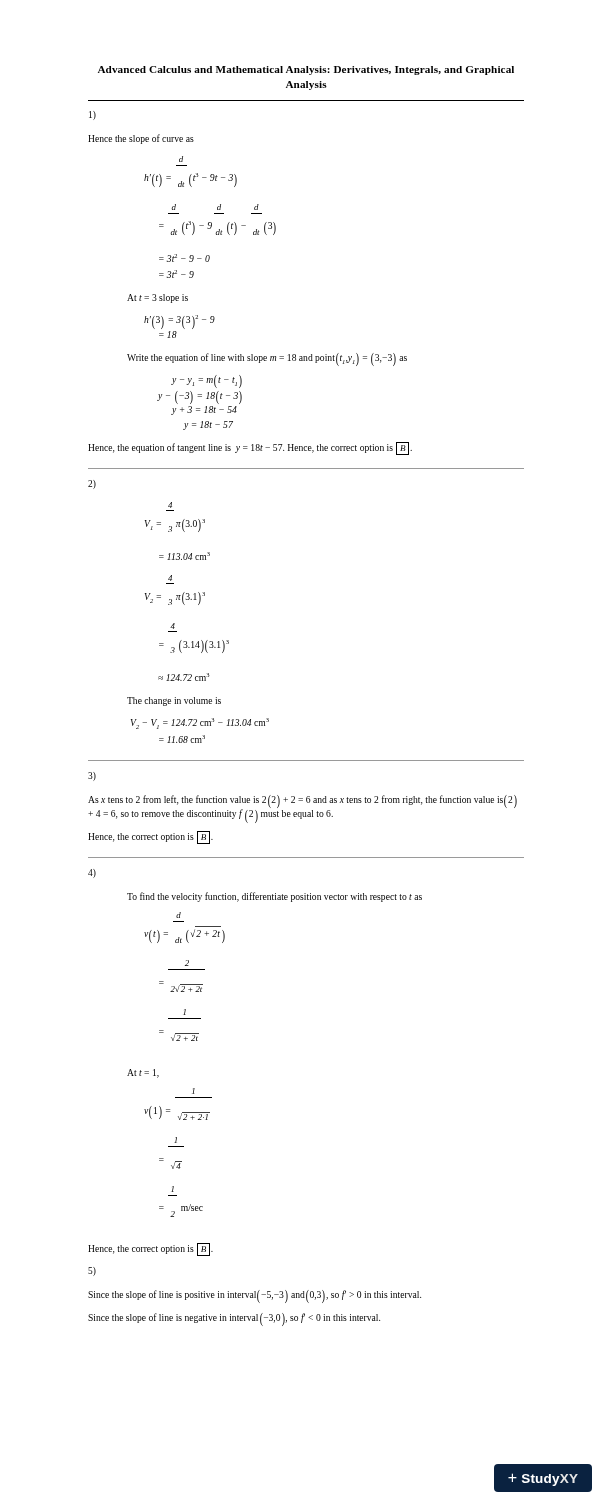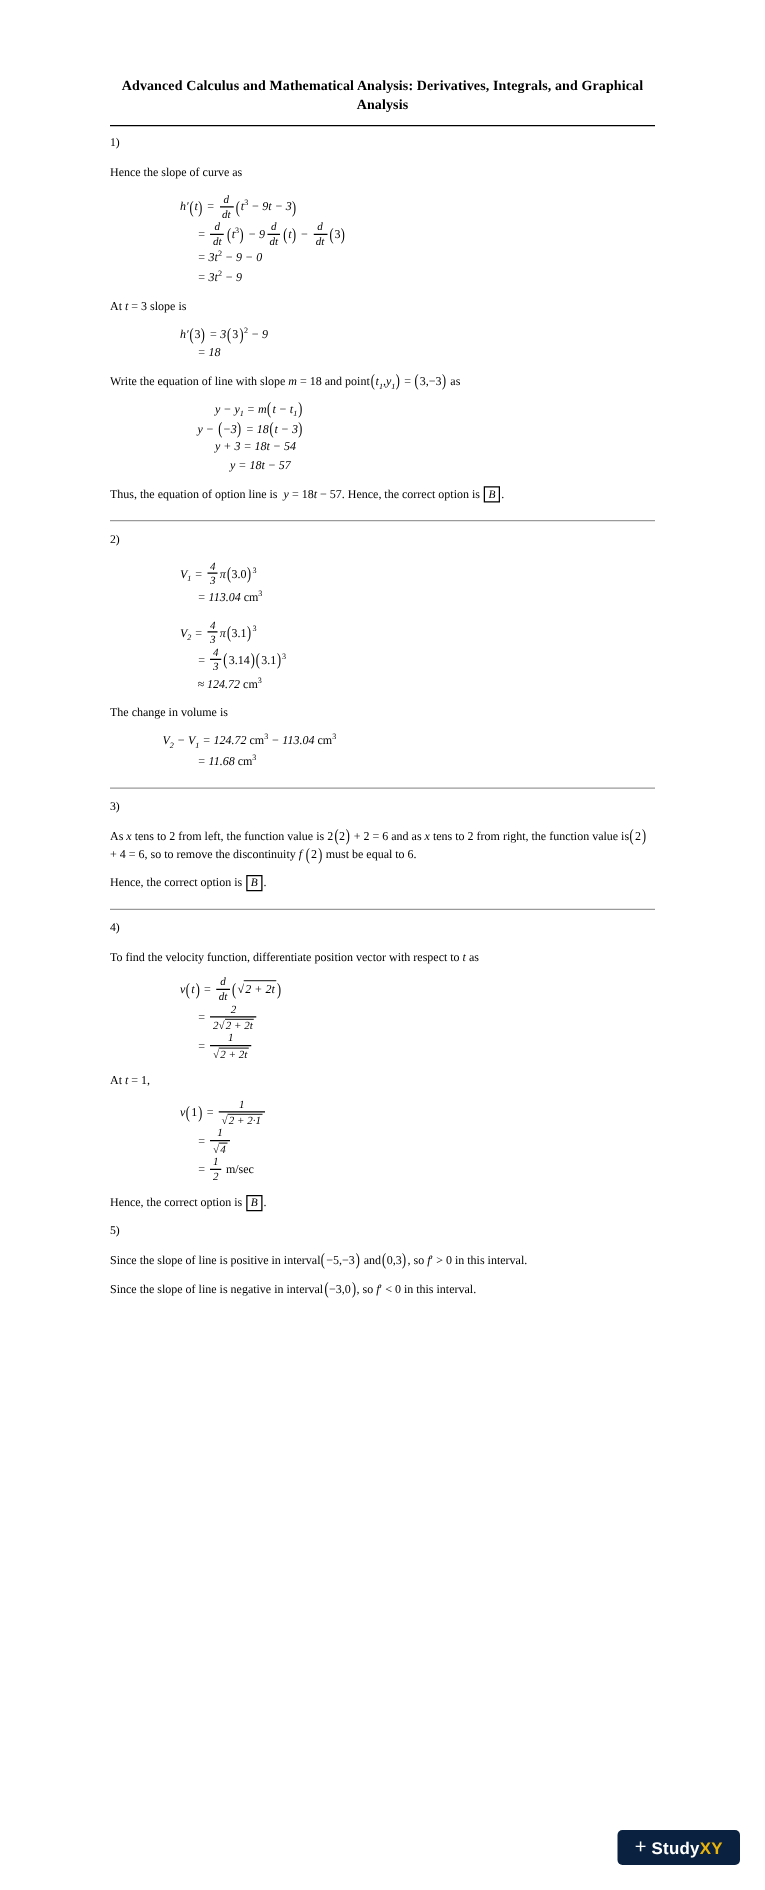--- a/index.html
+++ b/index.html
@@ -45,21 +45,21 @@
   .qnum {
     font-size: 9.4px;
     margin: 9px 0 12px 0;
     font-family: "Liberation Serif", serif;
   }
   .para {
     font-size: 9.6px;
     line-height: 1.55;
     margin: 0 0 8px 0;
   }
-  .para.tight { margin-bottom: 5px; }
+  .para.tight { margin-bottom: 5px; margin-left: 39px; }
   .mathblock {
     margin: 6px 0 9px 0;
     font-family: Liberation Serif, serif;
     font-style: italic;
     font-size: 9.6px;
   }
   .mline {
     white-space: nowrap;
     line-height: 1.5;
   }
@@ -82,21 +82,21 @@
   }
   .frac {
     display: inline-block;
     vertical-align: middle;
     text-align: center;
     font-size: 0.92em;
     line-height: 1.08;
     margin: 0 1.5px;
   }
   .frac .num { display: block; padding: 0 2px; }
-  .frac .den { display: block; border-top: 1px solid #000; padding: 1px 2px; }
+  .frac .den { display: block; border-top: 1px solid #000; padding: 14px 2px; }
   .paren-big {
     display: inline-block;
     font-size: 1.45em;
     font-style: normal;
     vertical-align: middle;
     line-height: 0.8;
     transform: scaleX(0.7);
   }
   .sqrt {
     display: inline-block;
@@ -135,21 +135,21 @@
   .logo .plus {
     font-size: 16px;
     line-height: 1;
     font-weight: 300;
   }
   .logo .brand {
     font-size: 13.5px;
     font-weight: bold;
     letter-spacing: 0.2px;
   }
-  .logo .brand .xy { color: #eab308; }
+  .logo .brand .xy { color: #e5e5e5; }
   .nowrap { white-space: nowrap; }
 </style>
 </head>
 <body>
 
 <div class="page">
 
   <div class="doc-title">Advanced Calculus and Mathematical Analysis: Derivatives, Integrals, and Graphical Analysis</div>
   <hr class="rule">
 
@@ -174,21 +174,21 @@
   <div class="para tight">Write the equation of line with slope&nbsp;<i class="m">m</i>&nbsp;=&nbsp;18 and point<span class="paren-big">(</span><i class="m">t</i><sub class="sb">1</sub>,<i class="m">y</i><sub class="sb">1</sub><span class="paren-big">)</span> = <span class="paren-big">(</span>3,−3<span class="paren-big">)</span> as</div>
 
   <div class="mathblock">
     <div class="mline ind5"><i class="m">y</i> − <i class="m">y</i><sub class="sb">1</sub> = <i class="m">m</i><span class="paren-big">(</span><i class="m">t</i> − <i class="m">t</i><sub class="sb">1</sub><span class="paren-big">)</span></div>
     <div class="mline ind4"><i class="m">y</i> − <span class="paren-big">(</span>−3<span class="paren-big">)</span> = 18<span class="paren-big">(</span><i class="m">t</i> − 3<span class="paren-big">)</span></div>
     <div class="mline ind5"><i class="m">y</i> + 3 = 18<i class="m">t</i> − 54</div>
     <div class="mline ind6"><i class="m">y</i> = 18<i class="m">t</i> − 57</div>
   </div>
 
   <div class="para">
-    <span>Thus, the equation of option line is</span>
+    <span>Hence, the equation of tangent line is</span>
     <i class="m">&nbsp;y</i> = 18<i class="m">t</i> − 57<span>. Hence, the correct option is</span>
     <span class="boxed">B</span><span>.</span>
   </div>
 
   <hr class="rule light">
 
   <div class="qnum">2)</div>
 
 
   <div class="mathblock">

